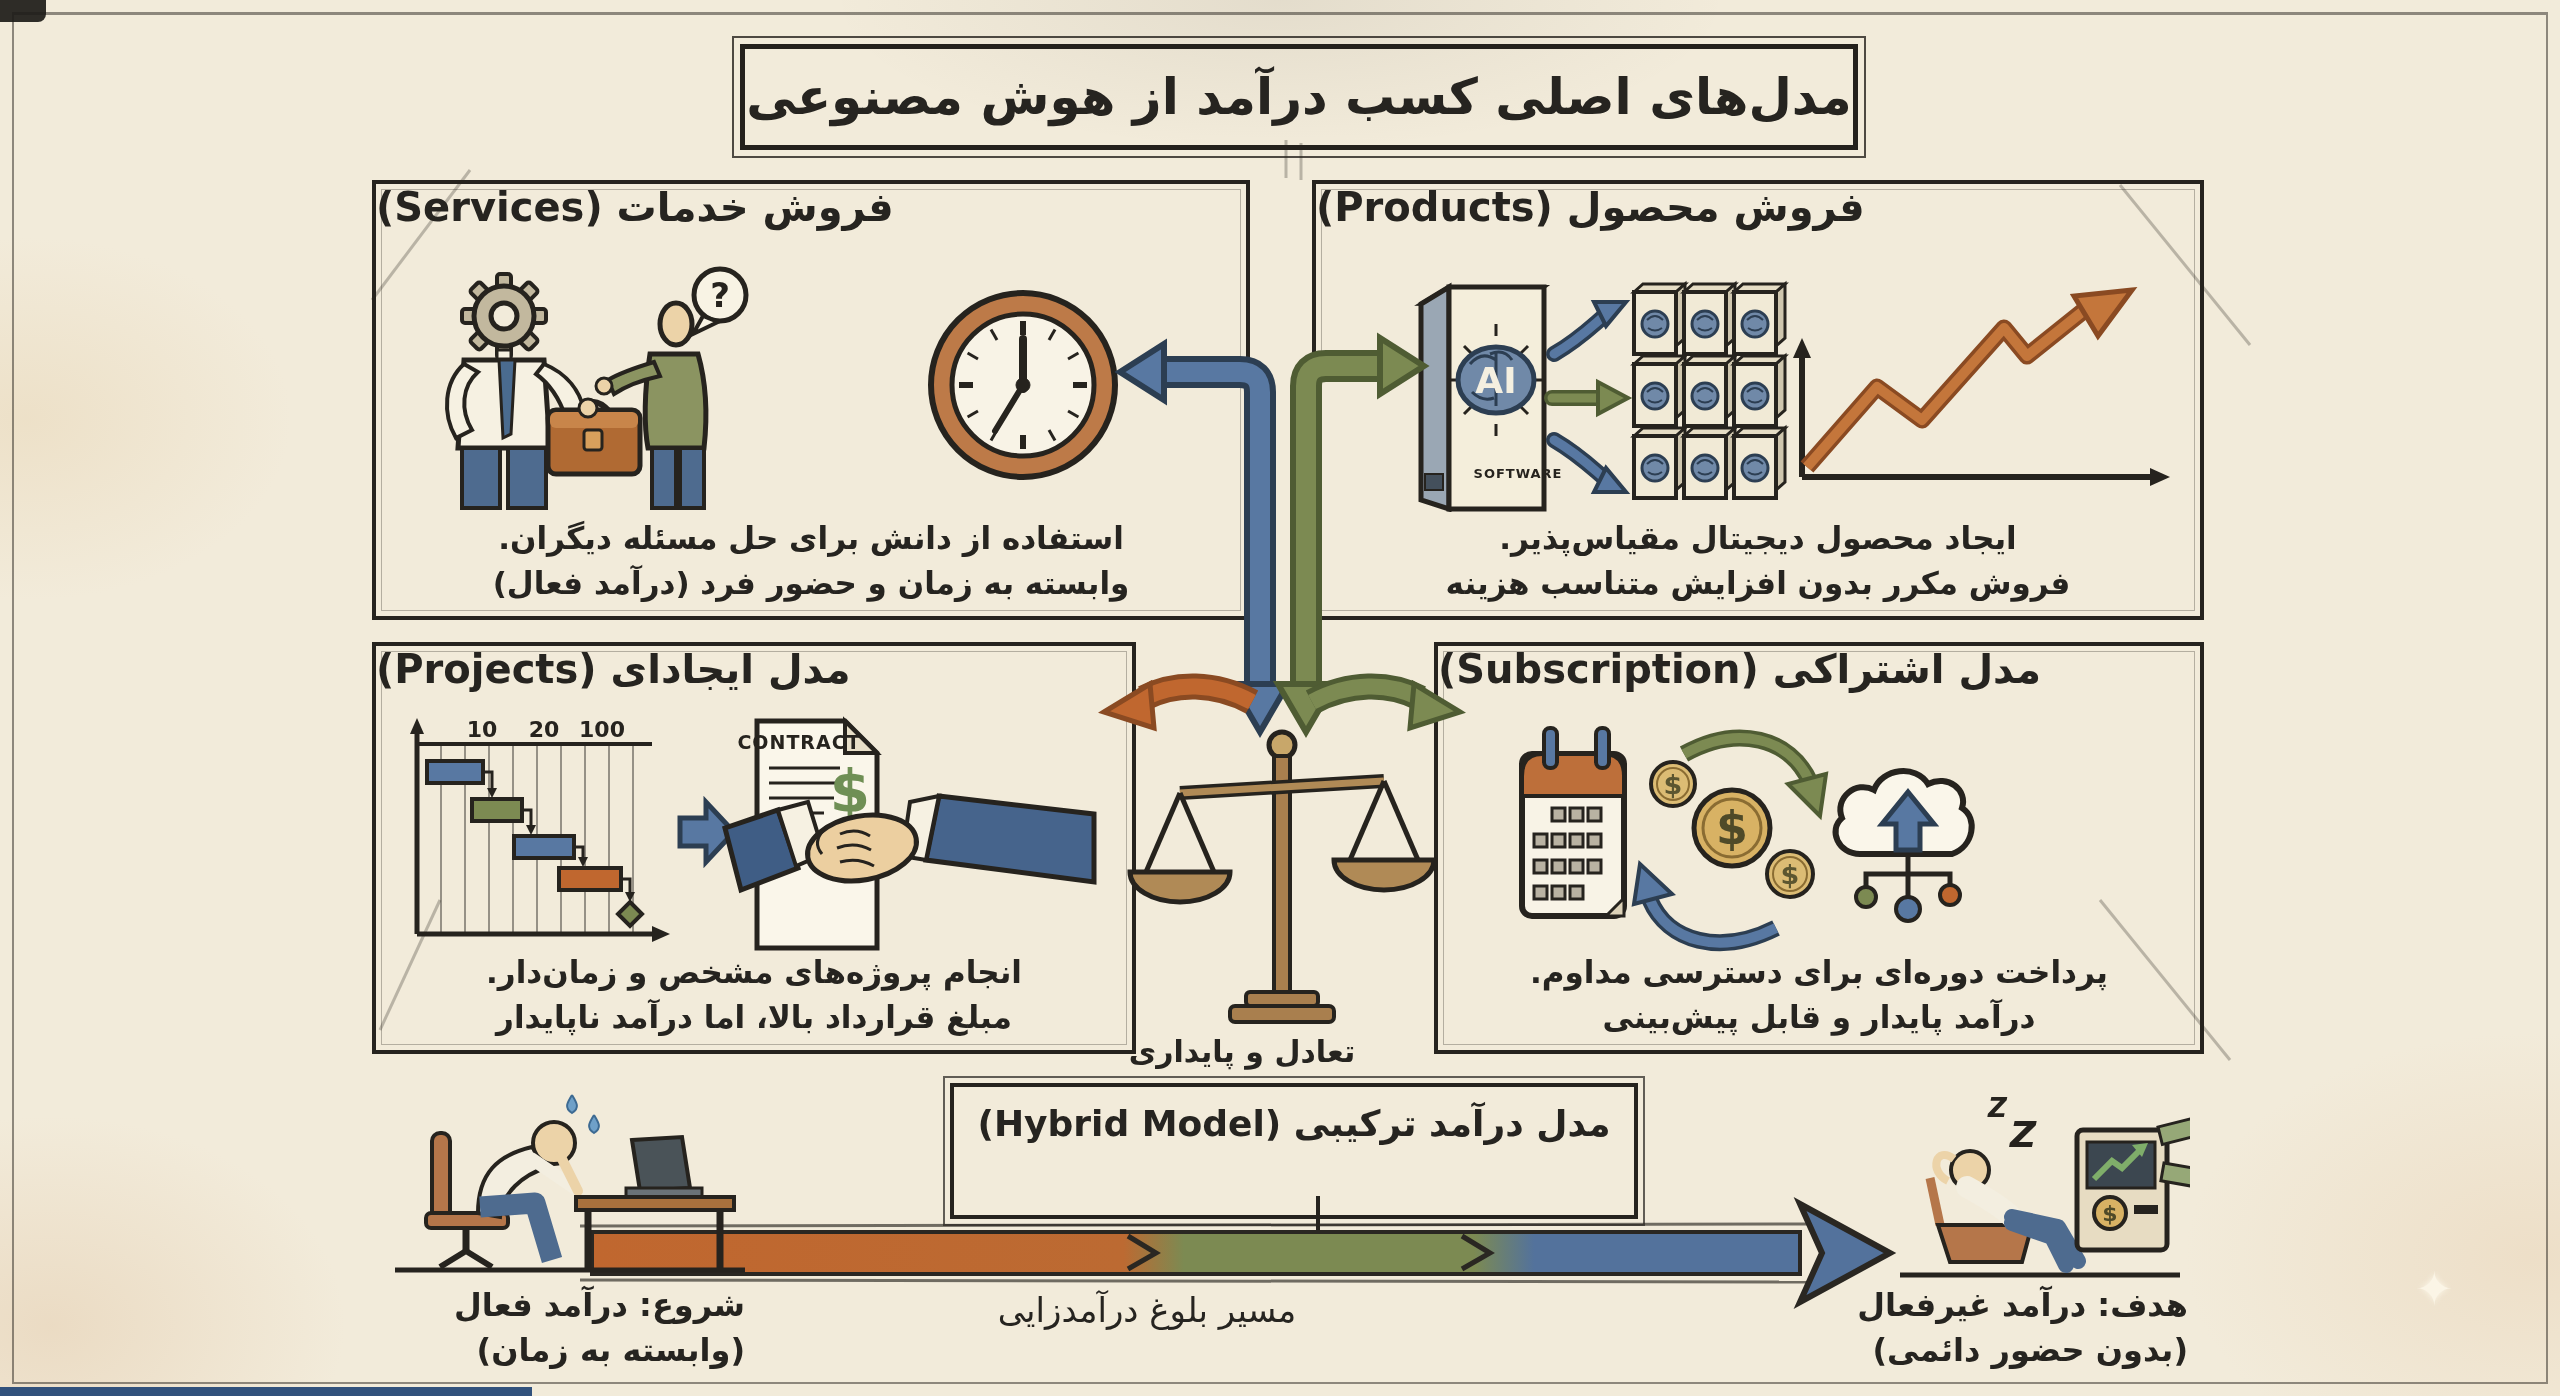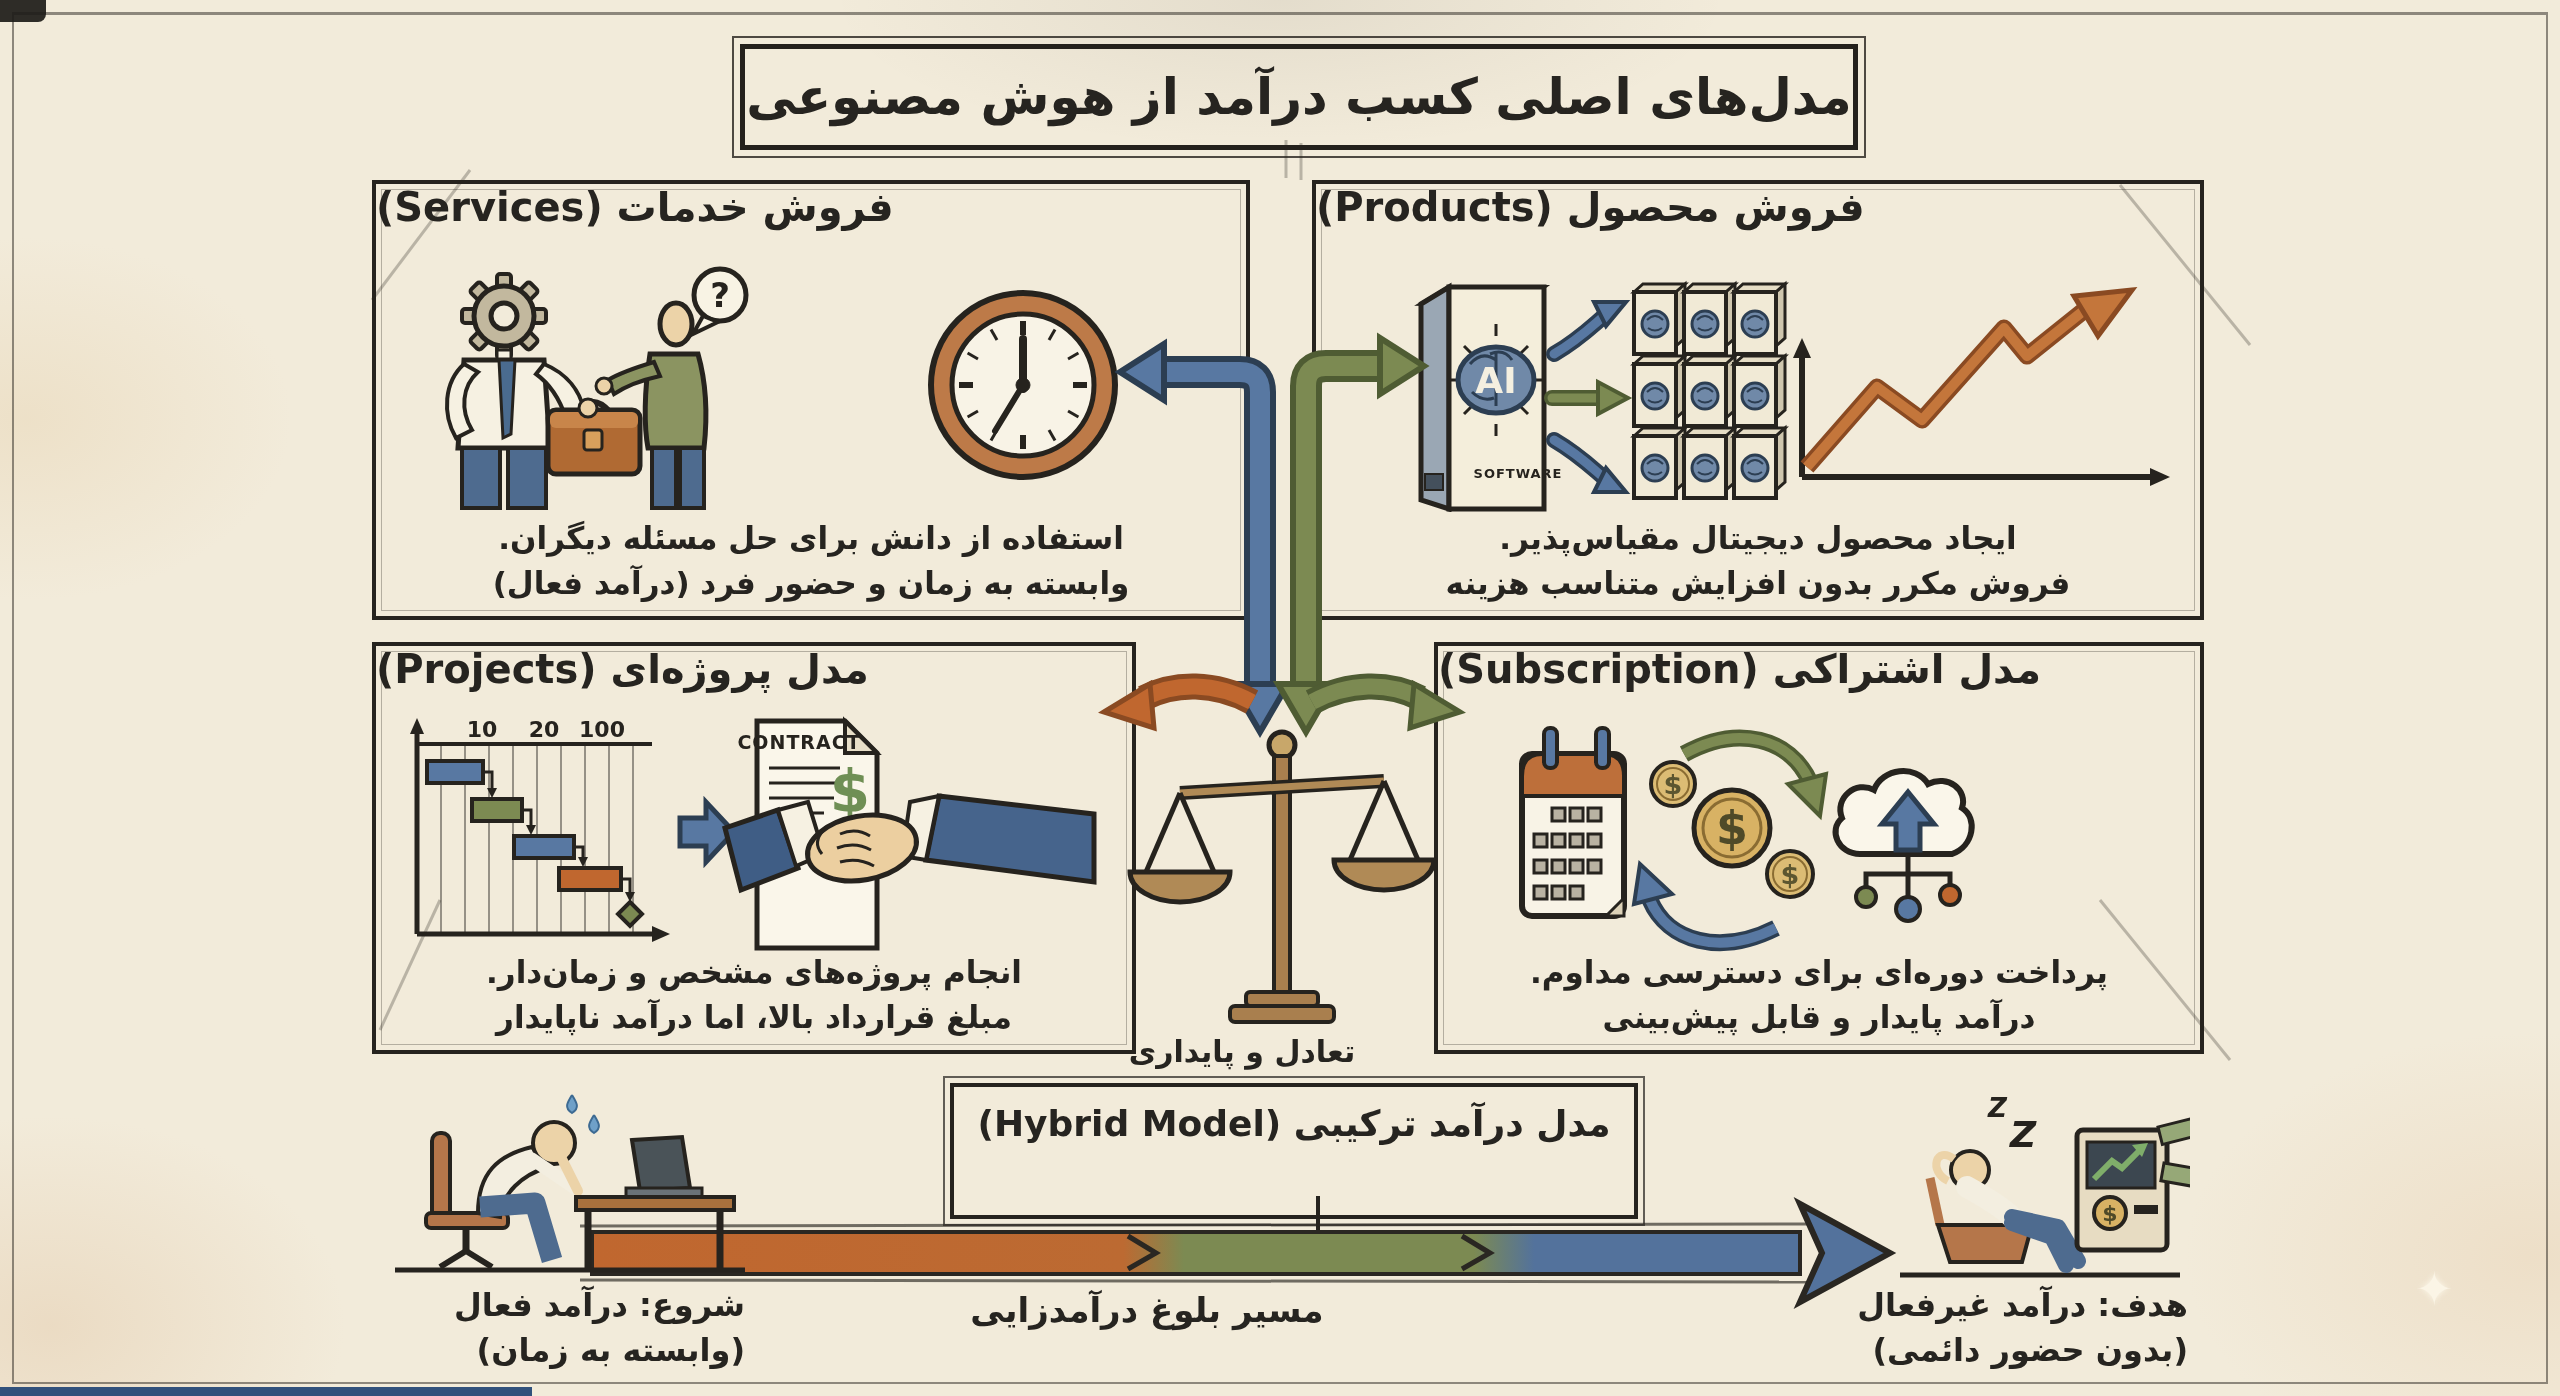--- a/index.html
+++ b/index.html
@@ -41,21 +41,21 @@
   .balance-label{position:absolute;left:1092px;top:1034px;width:300px;text-align:center;font-size:30px;font-weight:bold;}
 
   .hybrid-box{
     position:absolute;left:950px;top:1083px;width:680px;height:112px;
     border:4px solid #26231e;text-align:center;padding-top:16px;
   }
   .hybrid-box::before{content:"";position:absolute;inset:-11px;border:2px solid rgba(36,33,28,.7);}
   .hybrid-title{font-size:36px;font-weight:bold;}
   .hybrid-sub{font-size:30px;font-weight:bold;margin-top:4px;}
 
-  .journey-label{position:absolute;left:897px;top:1290px;width:500px;text-align:center;font-size:34px;font-weight:bold;}
+  .journey-label{position:absolute;left:897px;top:1290px;width:500px;text-align:center;font-size:34px;font-weight:normal;}
   .corner-label{position:absolute;width:360px;font-size:32px;font-weight:bold;line-height:1.4;}
   .start-label{left:385px;top:1283px;}
   .goal-label{left:1828px;top:1283px;}
 
   .figure{position:absolute;}
   .bottom-strip{position:absolute;left:0;bottom:0;width:532px;height:9px;background:#31517c;}
   .sparkle{position:absolute;left:2415px;top:1262px;font-size:46px;color:#fbf5e6;text-shadow:0 0 6px rgba(255,252,240,.9);}
 </style>
 </head>
 <body>
@@ -209,21 +209,21 @@
         <polygon points="800,28 742,34 766,74" fill="#c4763b" stroke="#8a4a22" stroke-width="5"></polygon>
       </g>
     </svg>
     <div class="qtext">
       <div dir="rtl">ایجاد محصول دیجیتال مقیاس‌پذیر.</div>
       <div dir="rtl">فروش مکرر بدون افزایش متناسب هزینه</div>
     </div>
   </section>
 
   <section class="quad q-projects">
-    <div class="qtitle" dir="rtl">مدل پروژه‌ای (Projects)</div>
+    <div class="qtitle" dir="rtl">مدل ایجاد‌ای (Projects)</div>
     <svg class="qicons" style="left:18px;top:70px" width="715" height="238" viewBox="0 0 715 238">
 
       <g>
         <g stroke="rgba(38,35,30,.45)" stroke-width="2">
           <line x1="47" y1="30" x2="47" y2="216"></line>
             <line x1="71" y1="30" x2="71" y2="216"></line>
           <line x1="95" y1="30" x2="95" y2="216"></line>
             <line x1="119" y1="30" x2="119" y2="216"></line>
           <line x1="143" y1="30" x2="143" y2="216"></line>
             <line x1="167" y1="30" x2="167" y2="216"></line>

